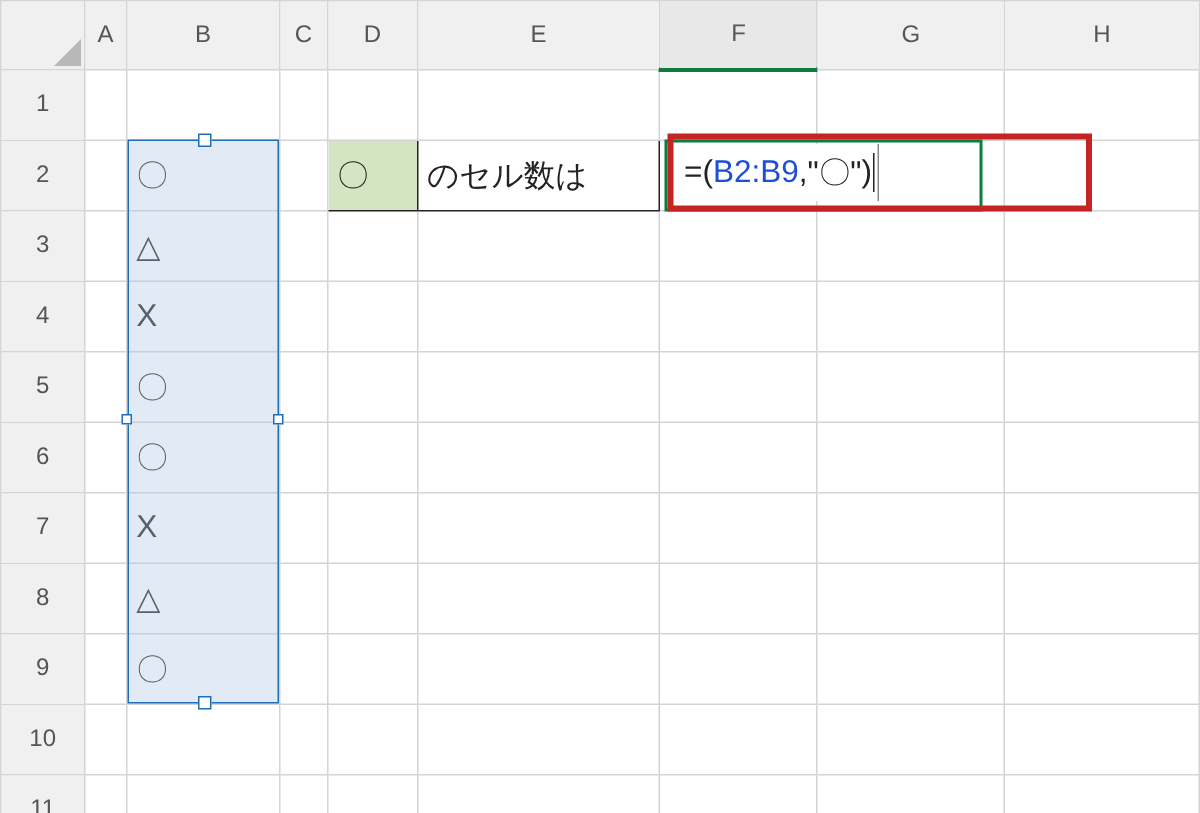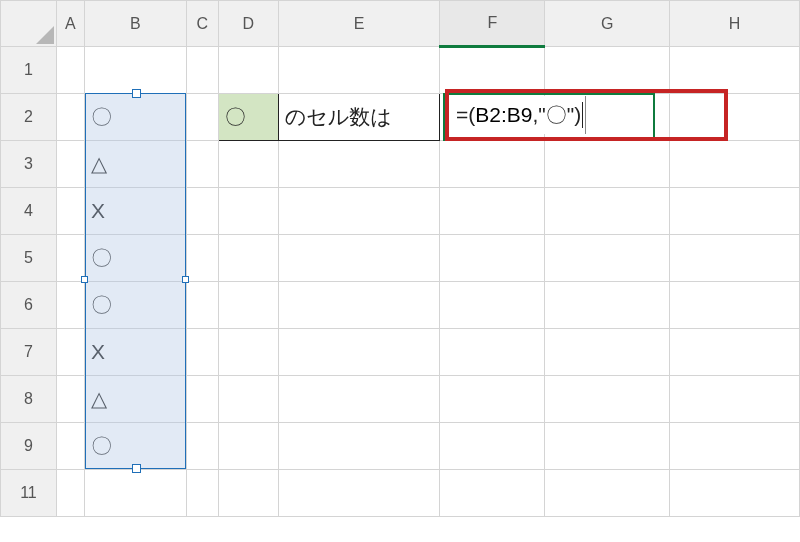--- a/index.html
+++ b/index.html
@@ -127,21 +127,21 @@
       display: flex;
       align-items: center;
       font-size: 21px;
       color: #222;
       background: #fff;
       padding: 0 2px;
       border-right: 1px solid #888;
     }
     .formula-cell .fn { color: #1a5fb4; }
     .formula-cell .paren { color: #222; }
-    .formula-cell .range { color: #000000; }
+    .formula-cell .range { color: #1d4ed8; }
     .formula-cell .arg { color: #222; }
     .active-cell-border {
       position: absolute;
       top: 93px;
       left: 443px;
       width: 212px;
       height: 48px;
       border: 2px solid #0f7b3e;
       pointer-events: none;
     }
@@ -283,20 +283,31 @@
           <div class="cell-content">〇</div>
         </td>
     <td class="col-C"></td>
     <td class="col-D"></td>
     <td class="col-E"></td>
     <td class="col-F"></td>
     <td class="col-G"></td>
     <td class="col-H"></td>
   </tr>
   <tr>
+    <th class="row-header">10</th>
+    <td class="col-A"></td>
+    <td class="col-B"></td>
+    <td class="col-C"></td>
+    <td class="col-D"></td>
+    <td class="col-E"></td>
+    <td class="col-F"></td>
+    <td class="col-G"></td>
+    <td class="col-H"></td>
+  </tr>
+  <tr>
     <th class="row-header">11</th>
     <td class="col-A"></td>
     <td class="col-B"></td>
     <td class="col-C"></td>
     <td class="col-D"></td>
     <td class="col-E"></td>
     <td class="col-F"></td>
     <td class="col-G"></td>
     <td class="col-H"></td>
   </tr>

